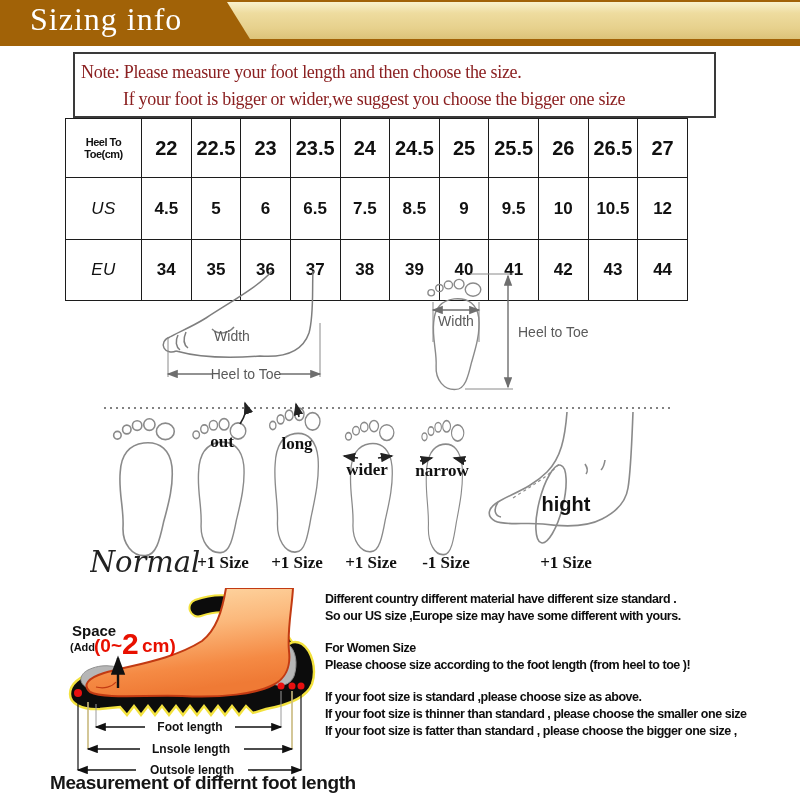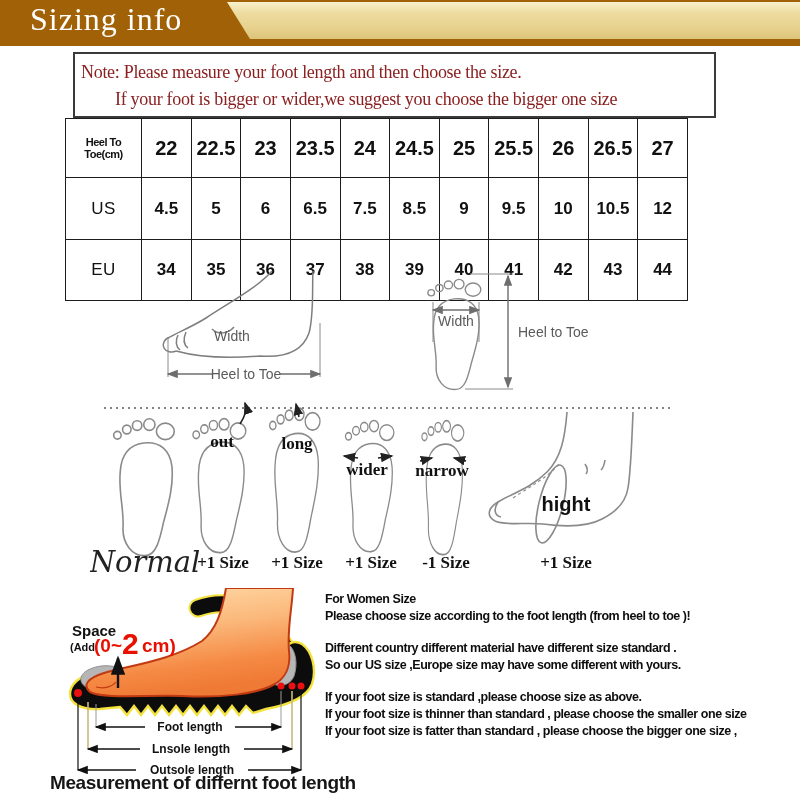--- a/index.html
+++ b/index.html
@@ -10,32 +10,32 @@
   .hdr .gold{position:absolute;left:227px;top:2px;width:573px;height:37px;
     background:linear-gradient(180deg,#f9f1cc 0%,#eedc9f 30%,#e7d18d 70%,#dcc379 100%);
     clip-path:polygon(0 0,100% 0,100% 100%,23px 100%);}
   .hdr h1{position:absolute;left:30px;top:1px;margin:0;color:#fff;font-weight:400;
     font-family:"Liberation Serif",serif;font-size:32px;letter-spacing:1px;}
   
   .note{position:absolute;left:73px;top:52px;width:643px;height:66px;border:2px solid #3a3a3a;
     box-sizing:border-box;color:#8b2021;font-family:"Liberation Serif",serif;font-size:18px;
     letter-spacing:-.3px;line-height:27px;padding-top:5px;white-space:nowrap;}
   .note .l1{padding-left:6px;}
-  .note .l2{padding-left:28px;margin-left:12px;}
+  .note .l2{padding-left:48px;}
   
   table.sizes{position:absolute;left:65px;top:118px;width:623px;height:183px;
     border-collapse:collapse;table-layout:fixed;background:#fff;}
   table.sizes td{border:1.6px solid #1c1c1c;text-align:center;vertical-align:middle;
     font-size:20px;font-weight:600;color:#111;padding:0;}
   table.sizes tr:nth-child(1){height:48px;}
   table.sizes tr:nth-child(2){height:50px;}
   table.sizes tr:nth-child(3){height:49px;}
   table.sizes tr:nth-child(n+2) td{font-size:17px;}
   table.sizes td.rh0{font-size:11px;font-weight:600;letter-spacing:-.5px;}
-  table.sizes td.rh1,table.sizes td.rh2{font-size:27px;font-weight:400;letter-spacing:.5px;}
+  table.sizes td.rh1,table.sizes td.rh2{font-size:27px;font-weight:400;letter-spacing:.5px;font-style:italic;}
   
   .svgabs{position:absolute;}
   svg text{font-family:"Liberation Sans",sans-serif;}
   .glabel{fill:#5a5a5a;font-size:14px;}
   .shape-label{fill:#111;font-weight:bold;font-size:17px;font-family:"Liberation Serif",serif;}
   .size-label{fill:#111;font-weight:bold;font-size:17px;font-family:"Liberation Serif",serif;}
   .normal-label{fill:#222;font-style:italic;font-size:29px;font-family:"DejaVu Serif",serif;}
   .hight-label{fill:#111;font-weight:bold;font-size:20px;}
   
   .info{position:absolute;left:325px;top:591px;width:470px;color:#0e0e0e;
@@ -269,26 +269,26 @@
       <line x1="48" y1="182" x2="106" y2="182" marker-start="url(#ah4)"></line>
       <line x1="218" y1="182" x2="271" y2="182" marker-end="url(#ah4)"></line>
     </g>
     <text x="160" y="143" text-anchor="middle" font-size="12" font-weight="bold" fill="#111">Foot length</text>
     <text x="161" y="165" text-anchor="middle" font-size="12" font-weight="bold" fill="#111">Lnsole length</text>
     <text x="162" y="186" text-anchor="middle" font-size="12" font-weight="bold" fill="#111">Outsole length</text>
   </svg>
 
   <div class="info">
       <div class="para">
+        <div class="line">Different country different material have different size standard .</div>
+        <div class="line">So our US size ,Europe size may have some different with yours.</div>
+      </div>
+      <div class="para">
         <div class="line">For Women Size</div>
         <div class="line">Please choose size according to the foot length (from heel to toe )!</div>
-      </div>
-      <div class="para">
-        <div class="line">Different country different material have different size standard .</div>
-        <div class="line">So our US size ,Europe size may have some different with yours.</div>
       </div>
       <div class="para">
         <div class="line">If your foot size is standard ,please choose size as above.</div>
         <div class="line">If your foot size is thinner than standard , please choose the smaller one size</div>
         <div class="line">If your foot size is fatter than standard , please choose the bigger one size ,</div>
       </div>
     </div>
 
   <div class="caption">Measurement of differnt foot length</div>
 

